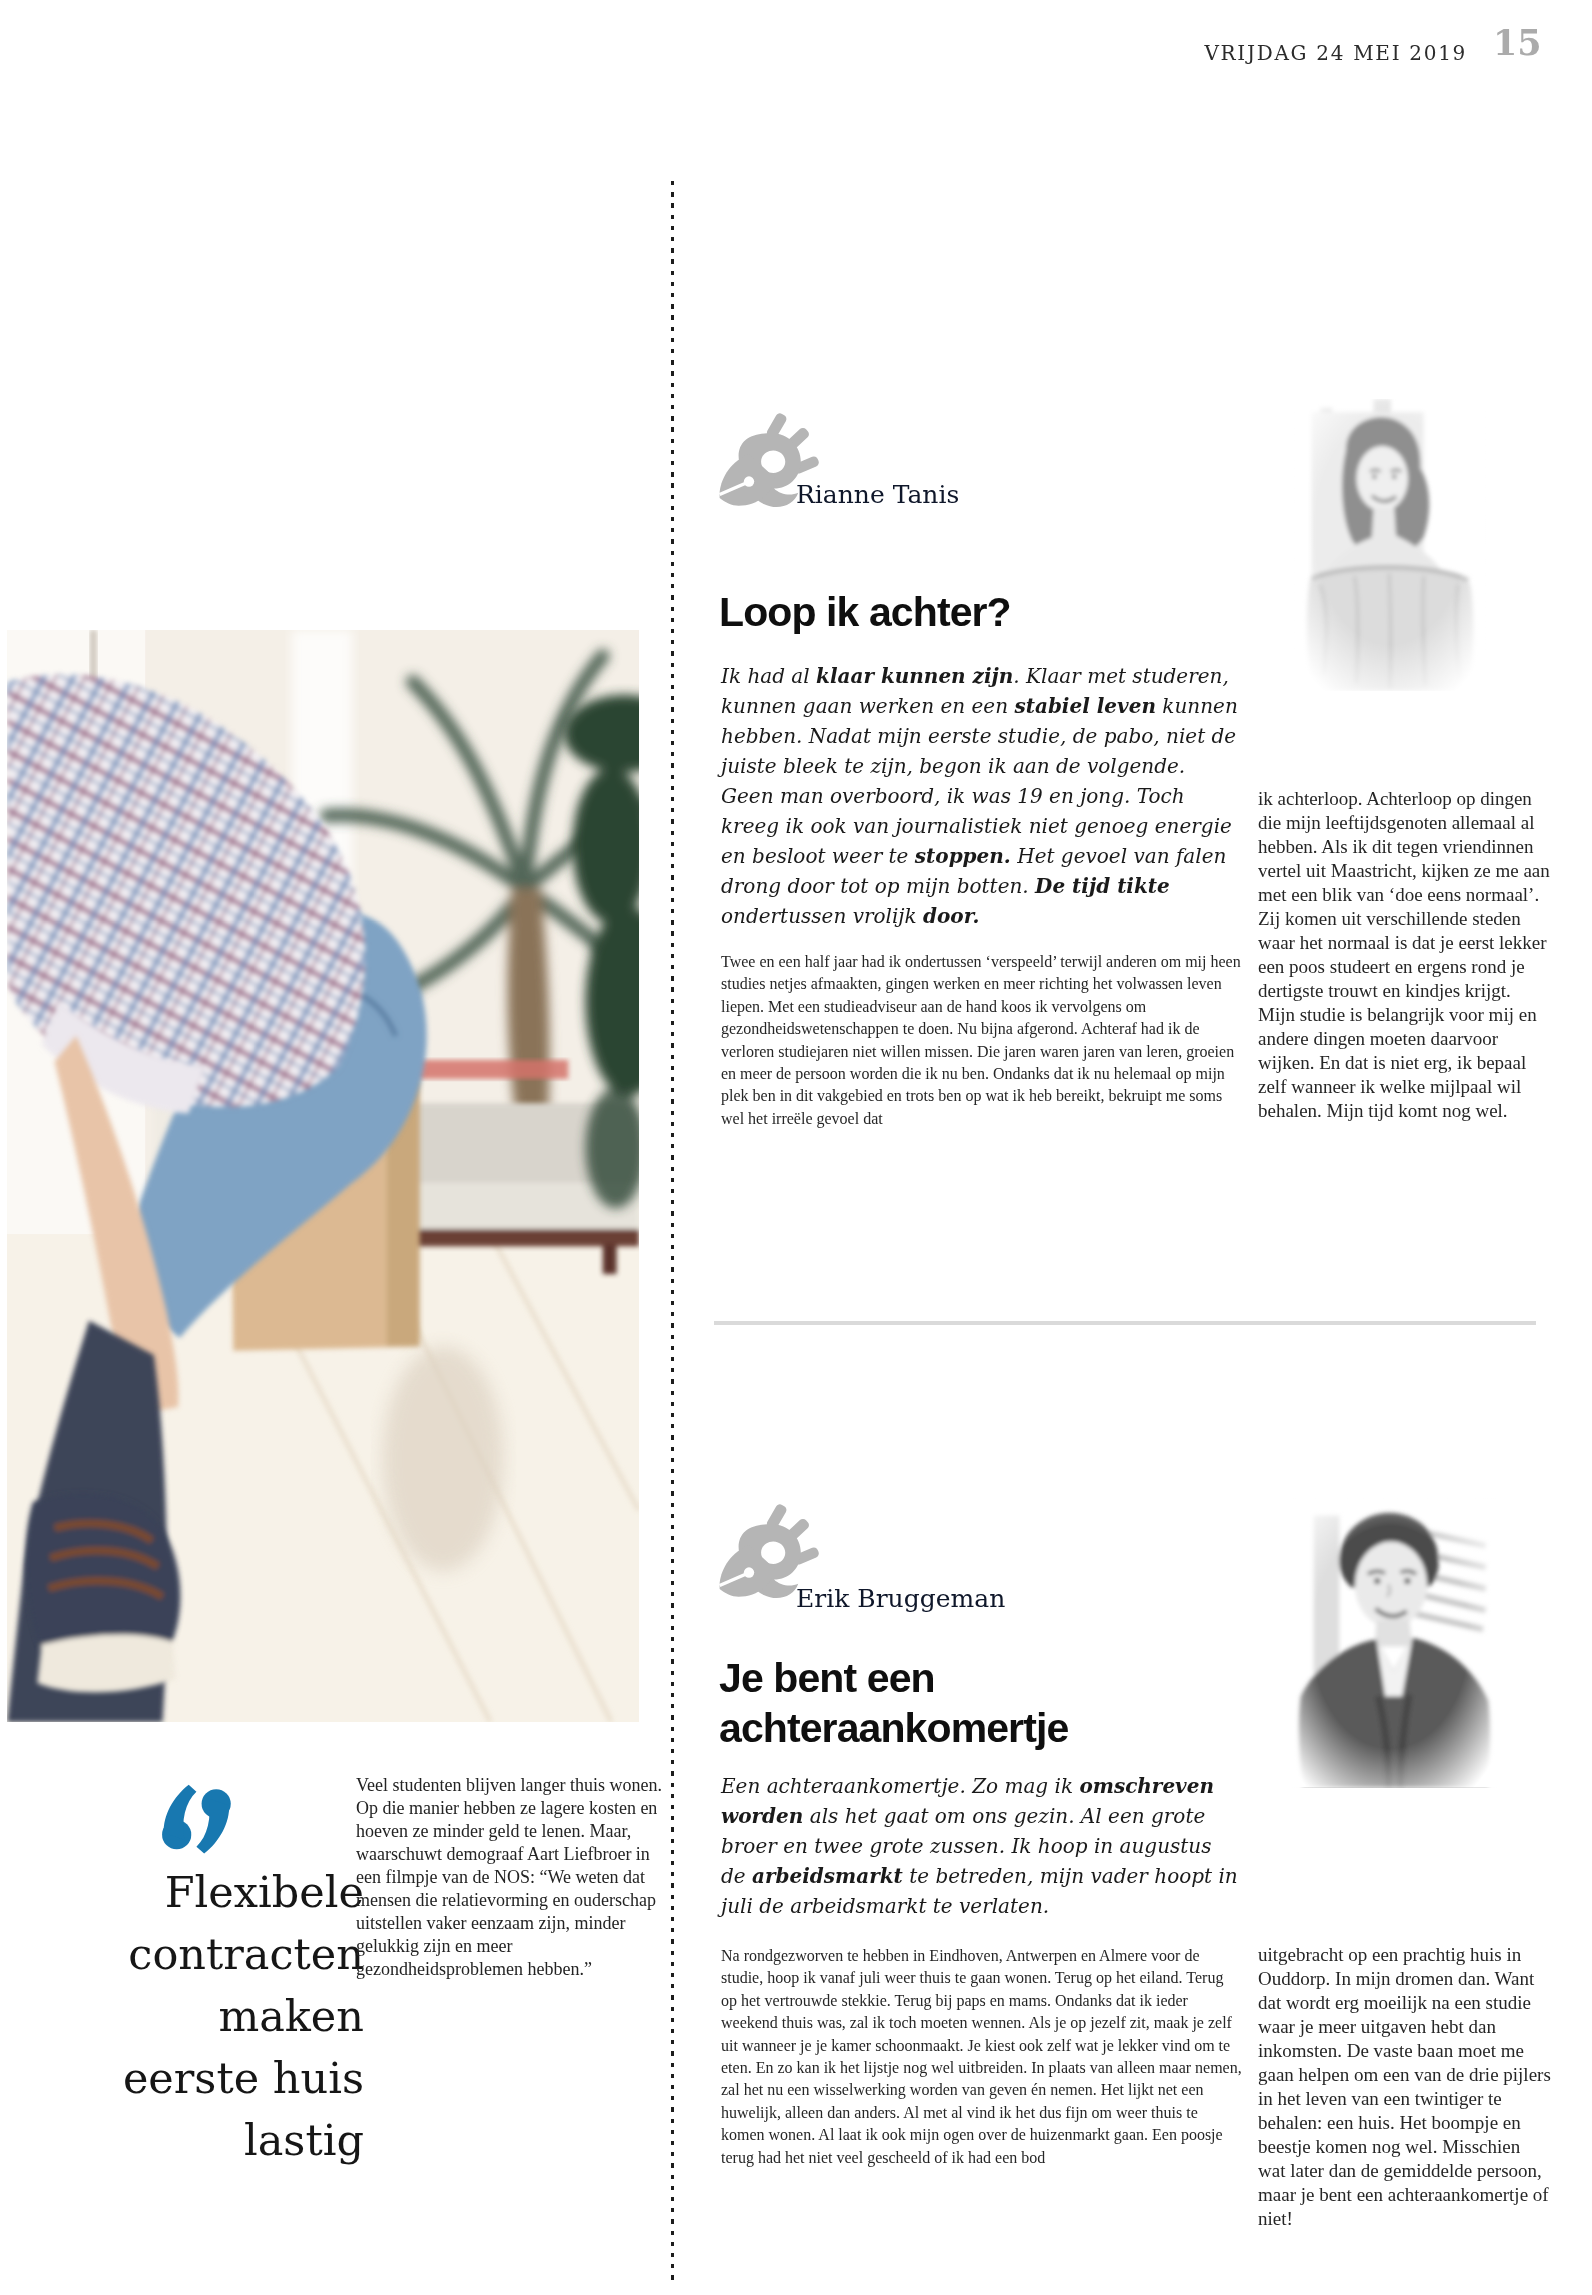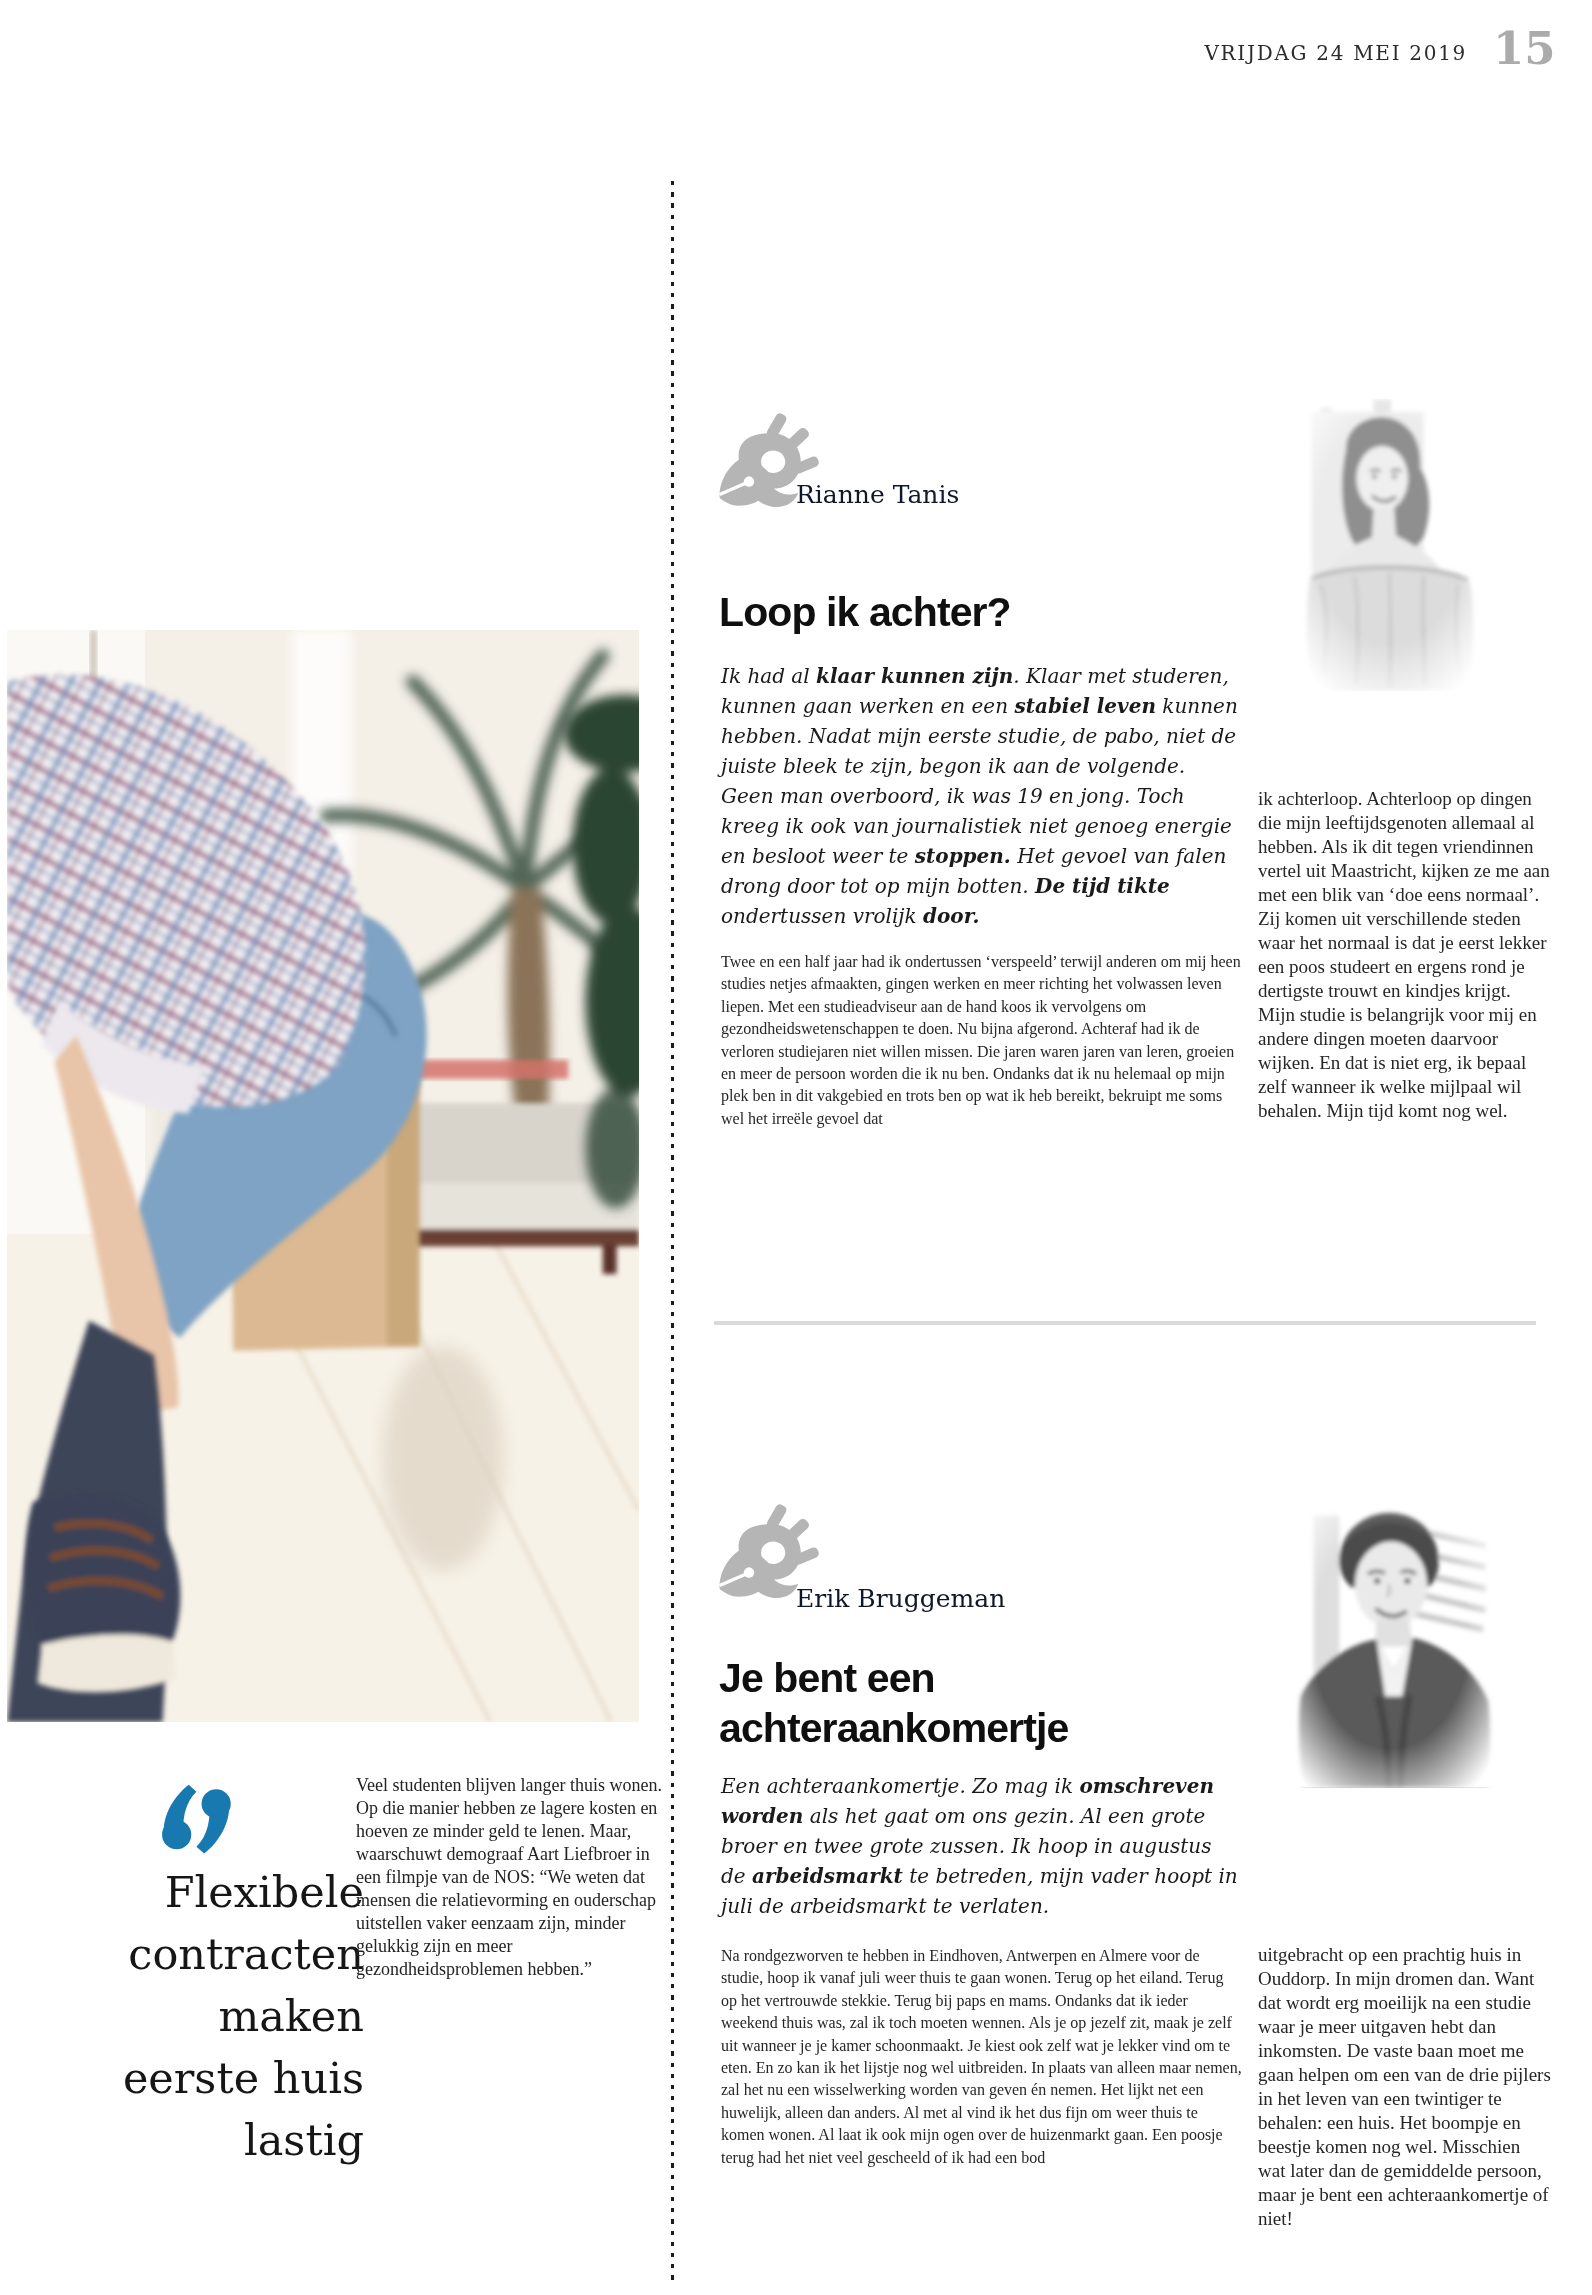--- a/index.html
+++ b/index.html
@@ -4,21 +4,21 @@
 <style>
   html,body{margin:0;padding:0;background:#ffffff;}
   #page{position:relative;width:1592px;height:2295px;background:#ffffff;overflow:hidden;
         font-family:"Liberation Serif",serif;color:#1d1d1d;}
   .abs{position:absolute;}
 
   
   .page-date{left:1174px;top:41px;width:293px;text-align:right;
     font-family:"DejaVu Serif",serif;font-size:20px;letter-spacing:1.7px;color:#2b2b2b;}
   .page-number{left:1493px;top:22.4px;font-family:"DejaVu Serif",serif;font-weight:bold;
-    font-size:45px;color:#ababab;text-align:center;}
+    font-size:35px;color:#ababab;text-align:center;}
 
   
   .dotted-rule{left:671px;top:181px;width:2.6px;height:2101px;
     background:repeating-linear-gradient(to bottom,#1c1c1c 0 4.3px,transparent 4.3px 11.2px);}
 
   
   .main-photo{left:7px;top:630px;width:632px;height:1092px;overflow:hidden;background:#f2ede4;}
 
   
   .quote-icon{left:156px;top:1778px;width:86px;height:79px;}

